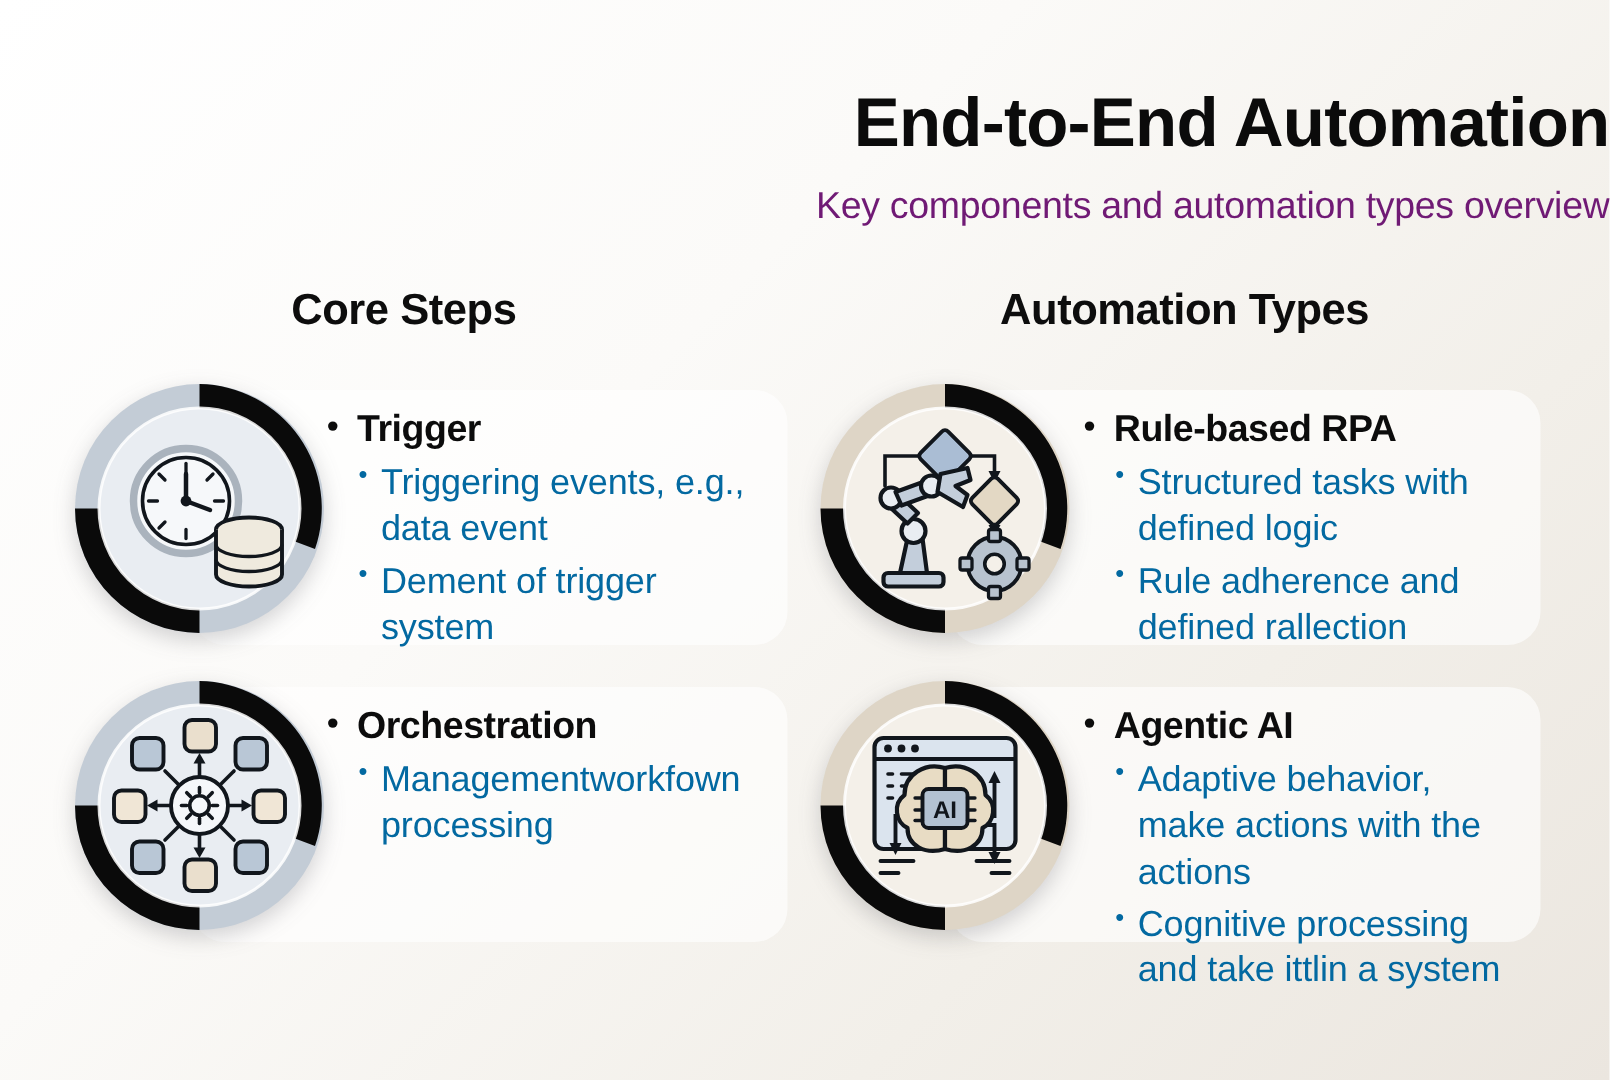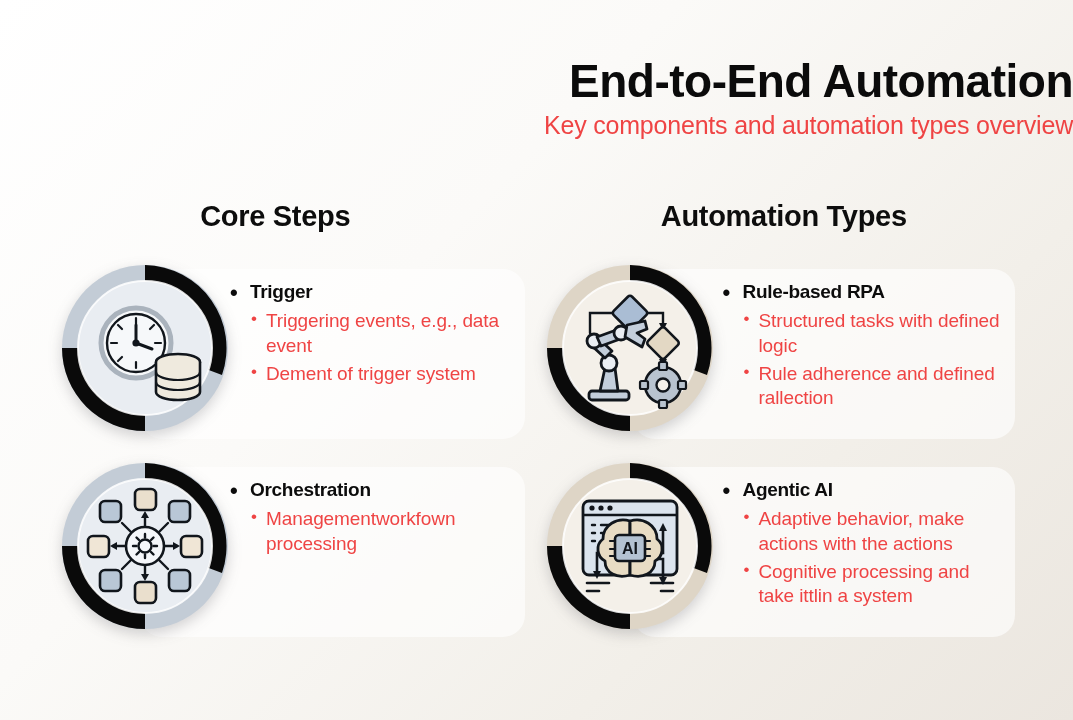--- a/index.html
+++ b/index.html
@@ -17,30 +17,30 @@
   .title {
     font-size: 46px;
     font-weight: bold;
     letter-spacing: -0.5px;
     color: #0b0b0b;
     line-height: 1.1;
   }
   .subtitle {
     font-size: 25px;
     font-weight: normal;
-    color: #ef4444;
-    margin-top: 4px;
+    color: #701a75;
+    margin-top: 16px;
     letter-spacing: -0.2px;
   }
 
   
   .columns {
     display: flex;
-    margin-top: 60px;
-    padding: 0 52px;
+    margin-top: 39px;
+    padding: 0 40px;
   }
   .column { width: 50%; }
   .col-heading {
     text-align: center;
     font-size: 29px;
     font-weight: bold;
     color: #0d0d0d;
     letter-spacing: -0.3px;
   }
   .col-left .col-heading { padding-right: 38px; }
@@ -78,44 +78,44 @@
 
   .card-text {
     position: absolute;
     left: 178px;
     top: 18px;
     right: 18px;
   }
   .col-right .card-text { left: 186px; }
 
   .card-title {
-    font-size: 19px;
+    font-size: 25px;
     font-weight: bold;
     color: #0c0c0c;
     position: relative;
     padding-left: 20px;
     letter-spacing: -0.3px;
     line-height: 1.15;
   }
   .card-title::before {
     content: "•";
     position: absolute;
     left: 0;
     top: -1px;
     font-size: 22px;
   }
   .bullets {
     margin-top: 7px;
     padding-left: 36px;
   }
   .bullet {
     position: relative;
-    font-size: 19px;
+    font-size: 24px;
     line-height: 1.28;
-    color: #ef4444;
+    color: #0369a1;
     margin-bottom: 4px;
     letter-spacing: -0.1px;
   }
   .bullet::before {
     content: "•";
     position: absolute;
     left: -15px;
     top: -1px;
     font-size: 17px;
   }

